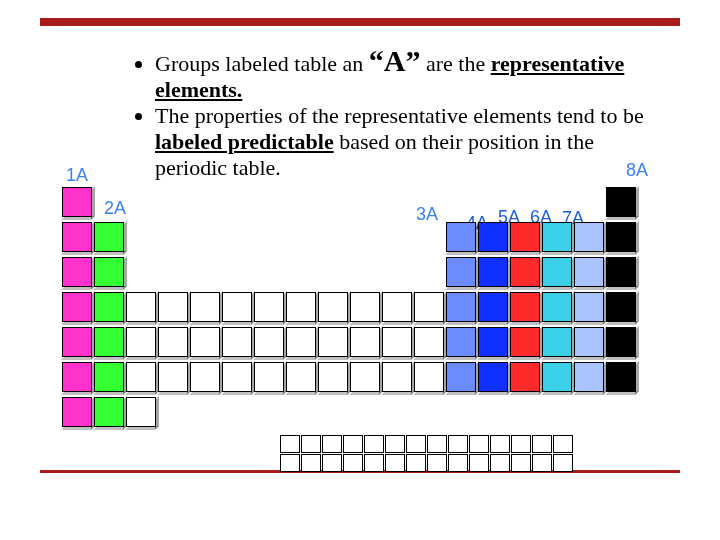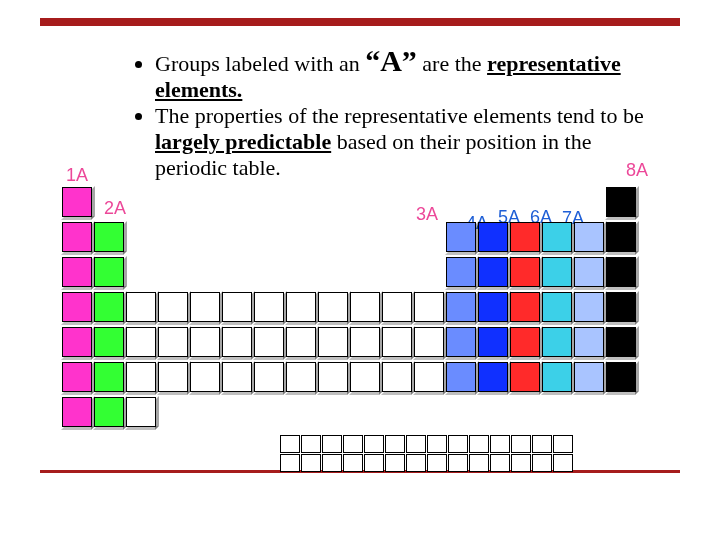--- a/index.html
+++ b/index.html
@@ -2,21 +2,21 @@
 <html><head>
 <meta charset="utf-8">
 <style>
   html,body{margin:0;padding:0;width:720px;height:540px;background:#fff;font-family:"Times New Roman",serif;color:#000;position:relative;overflow:hidden}
   .topbar{position:absolute;left:40px;top:18px;width:640px;height:8px;background:#a61c1c}
   .bottombar{position:absolute;left:40px;top:470px;width:640px;height:3px;background:#a61c1c}
   .text{position:absolute;left:135px;top:48px;width:530px;font-size:22px;line-height:26px}
   .text ul{margin:0;padding-left:20px}
   .big{font-size:30px;font-weight:bold}
   .ud{text-decoration:underline;font-weight:bold}
-  .lbl{position:absolute;font-size:18px;color:#ec4899;font-family:Arial,sans-serif}
+  .lbl{position:absolute;font-size:18px;color:#3b82f6;font-family:Arial,sans-serif}
   .lbl.link{color:#1f5fd6}
   .cell{position:absolute;width:30px;height:30px;box-sizing:border-box;border:1px solid #000}
   .cell::after{content:"";position:absolute;right:-4px;top:2px;width:4px;height:30px;background:rgba(0,0,0,.35);transform:skewY(-45deg);transform-origin:top left}
   .cell::before{content:"";position:absolute;left:2px;bottom:-4px;width:30px;height:4px;background:rgba(0,0,0,.25);transform:skewX(-45deg);transform-origin:top left}
   .c-mag{background:#ff33cc}
   .c-grn{background:#33ff33}
   .c-wht{background:#ffffff}
   .c-mblue{background:#6a8cff}
   .c-dblue{background:#1030ff}
   .c-red{background:#ff2a2a}
@@ -27,28 +27,28 @@
 </style>
 </head>
 <body>
 
 <div class="topbar"></div>
 <div class="bottombar"></div>
 
 <div class="text">
   <ul>
     <li>
-      <span>Groups labeled with an </span>
+      <span>Groups labeled table an </span>
       <span class="big">“A”</span>
       <span> are the </span>
       <span class="ud">representative elements.</span>
     </li>
     <li>
       <span>The properties of the representative elements tend to be</span>
-      <span class="ud"> largely predictable</span>
+      <span class="ud"> labeled predictable</span>
       <span> based on their position in the periodic table.</span>
     </li>
   </ul>
 </div>
 
 <div class="lbl" style="left:66px;top:165px">1A</div>
 <div class="lbl" style="left:104px;top:198px">2A</div>
 <div class="lbl" style="left:416px;top:204px">3A</div>
 <div class="lbl link" style="left:466px;top:213px">4A</div>
 <div class="lbl link" style="left:498px;top:207px">5A</div>

